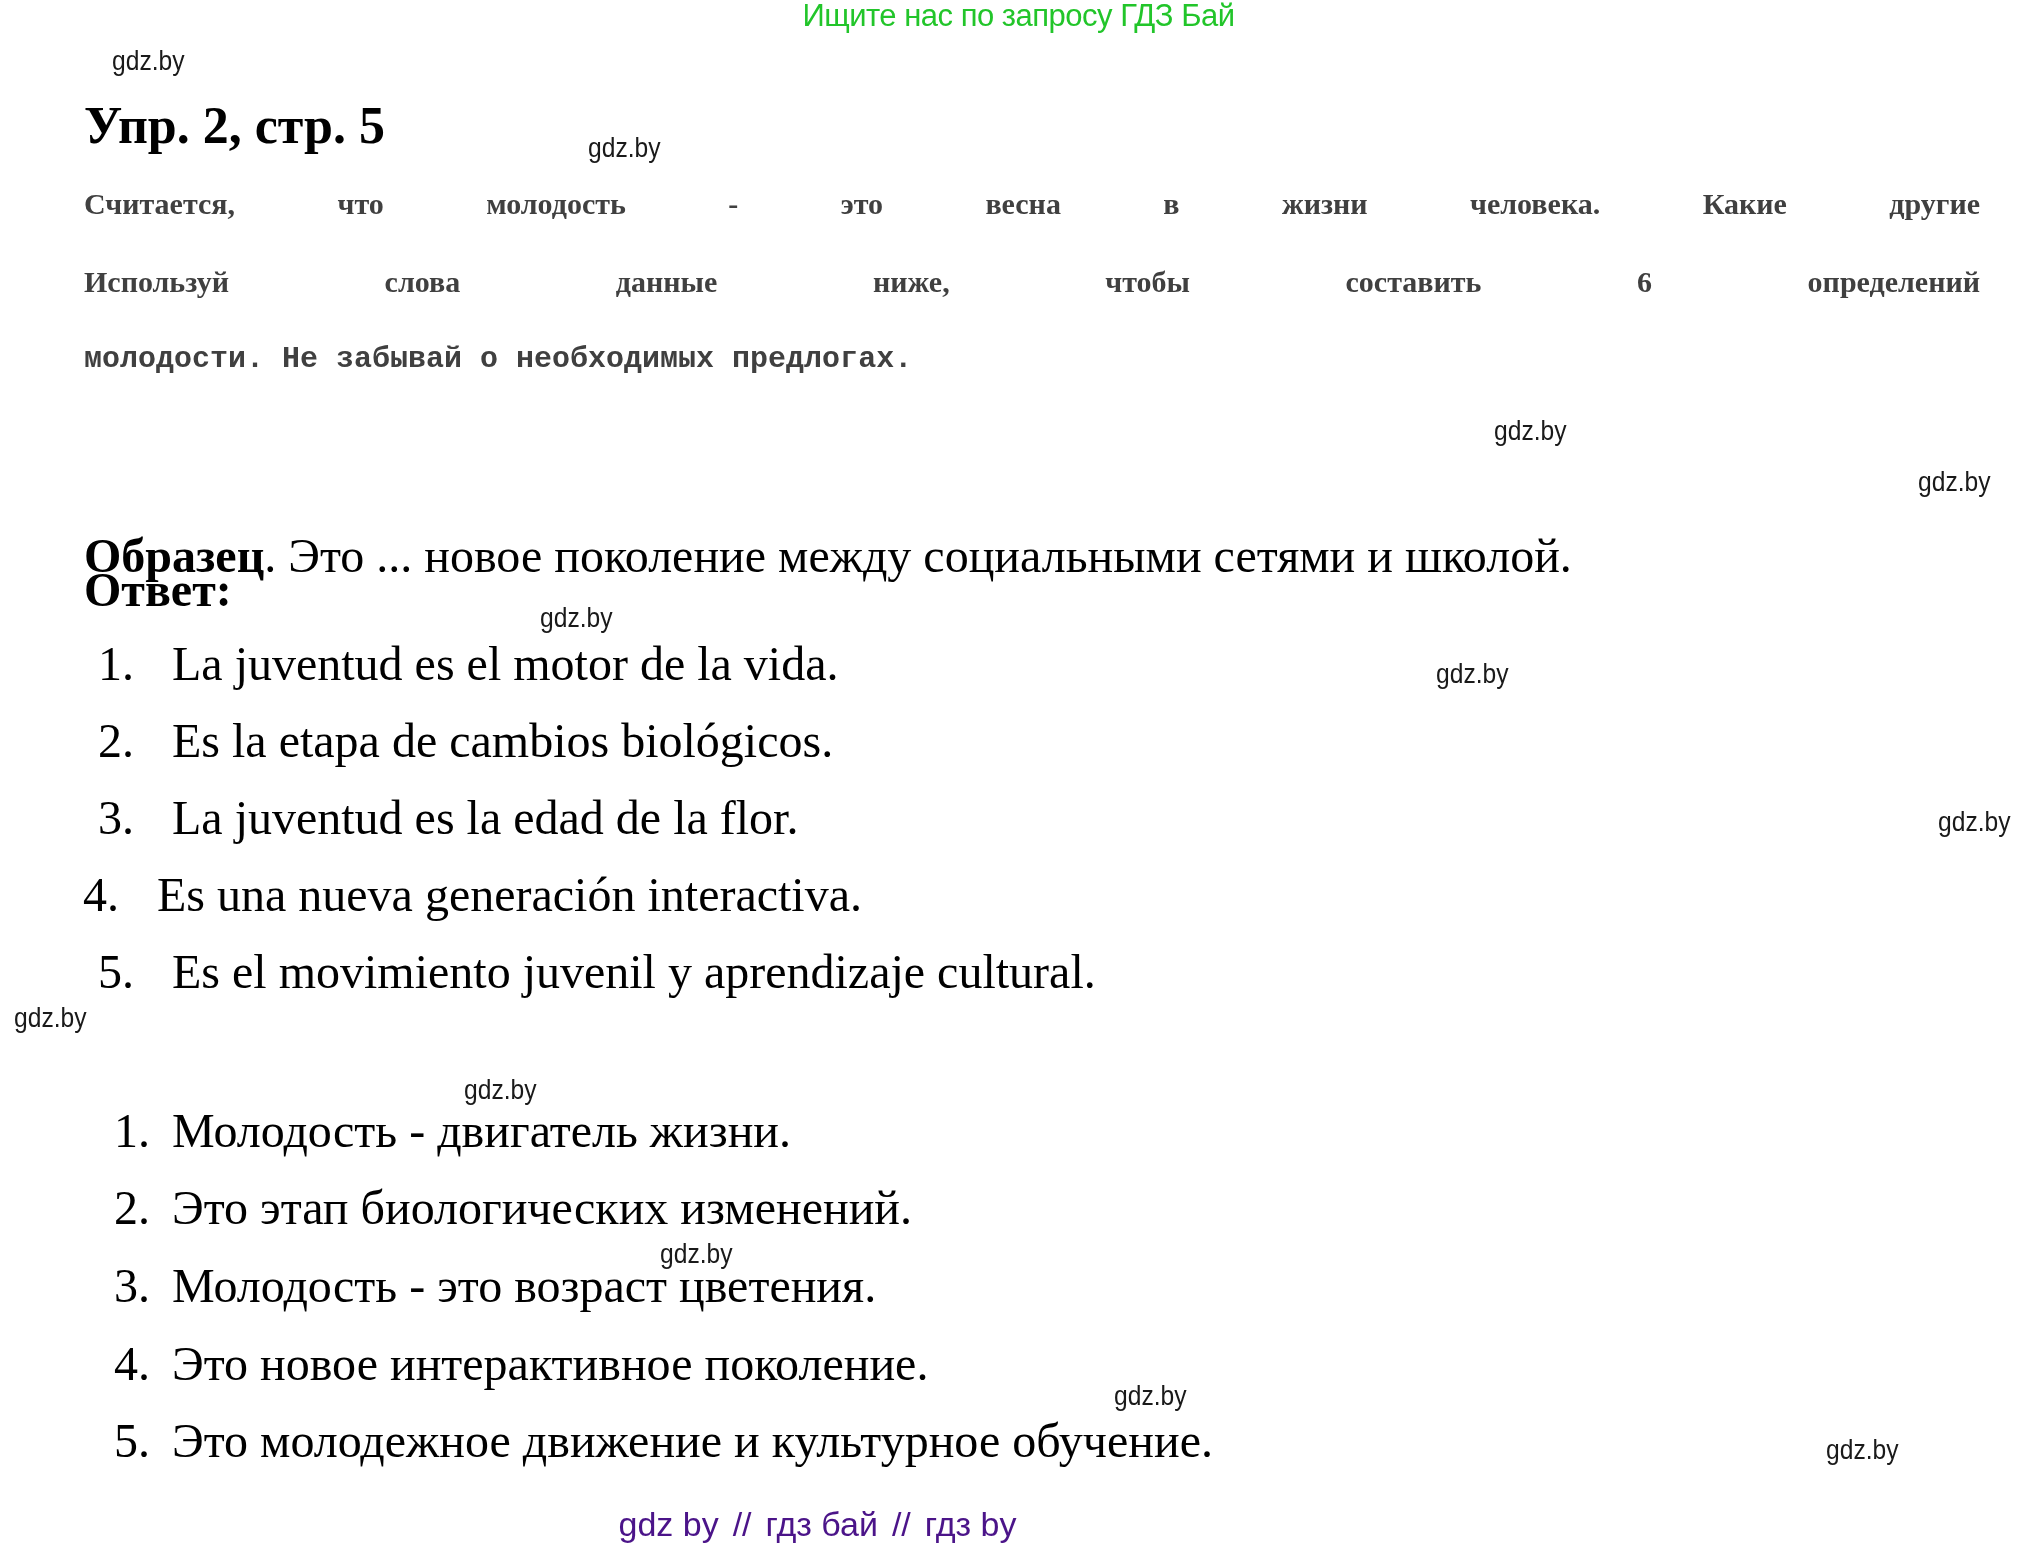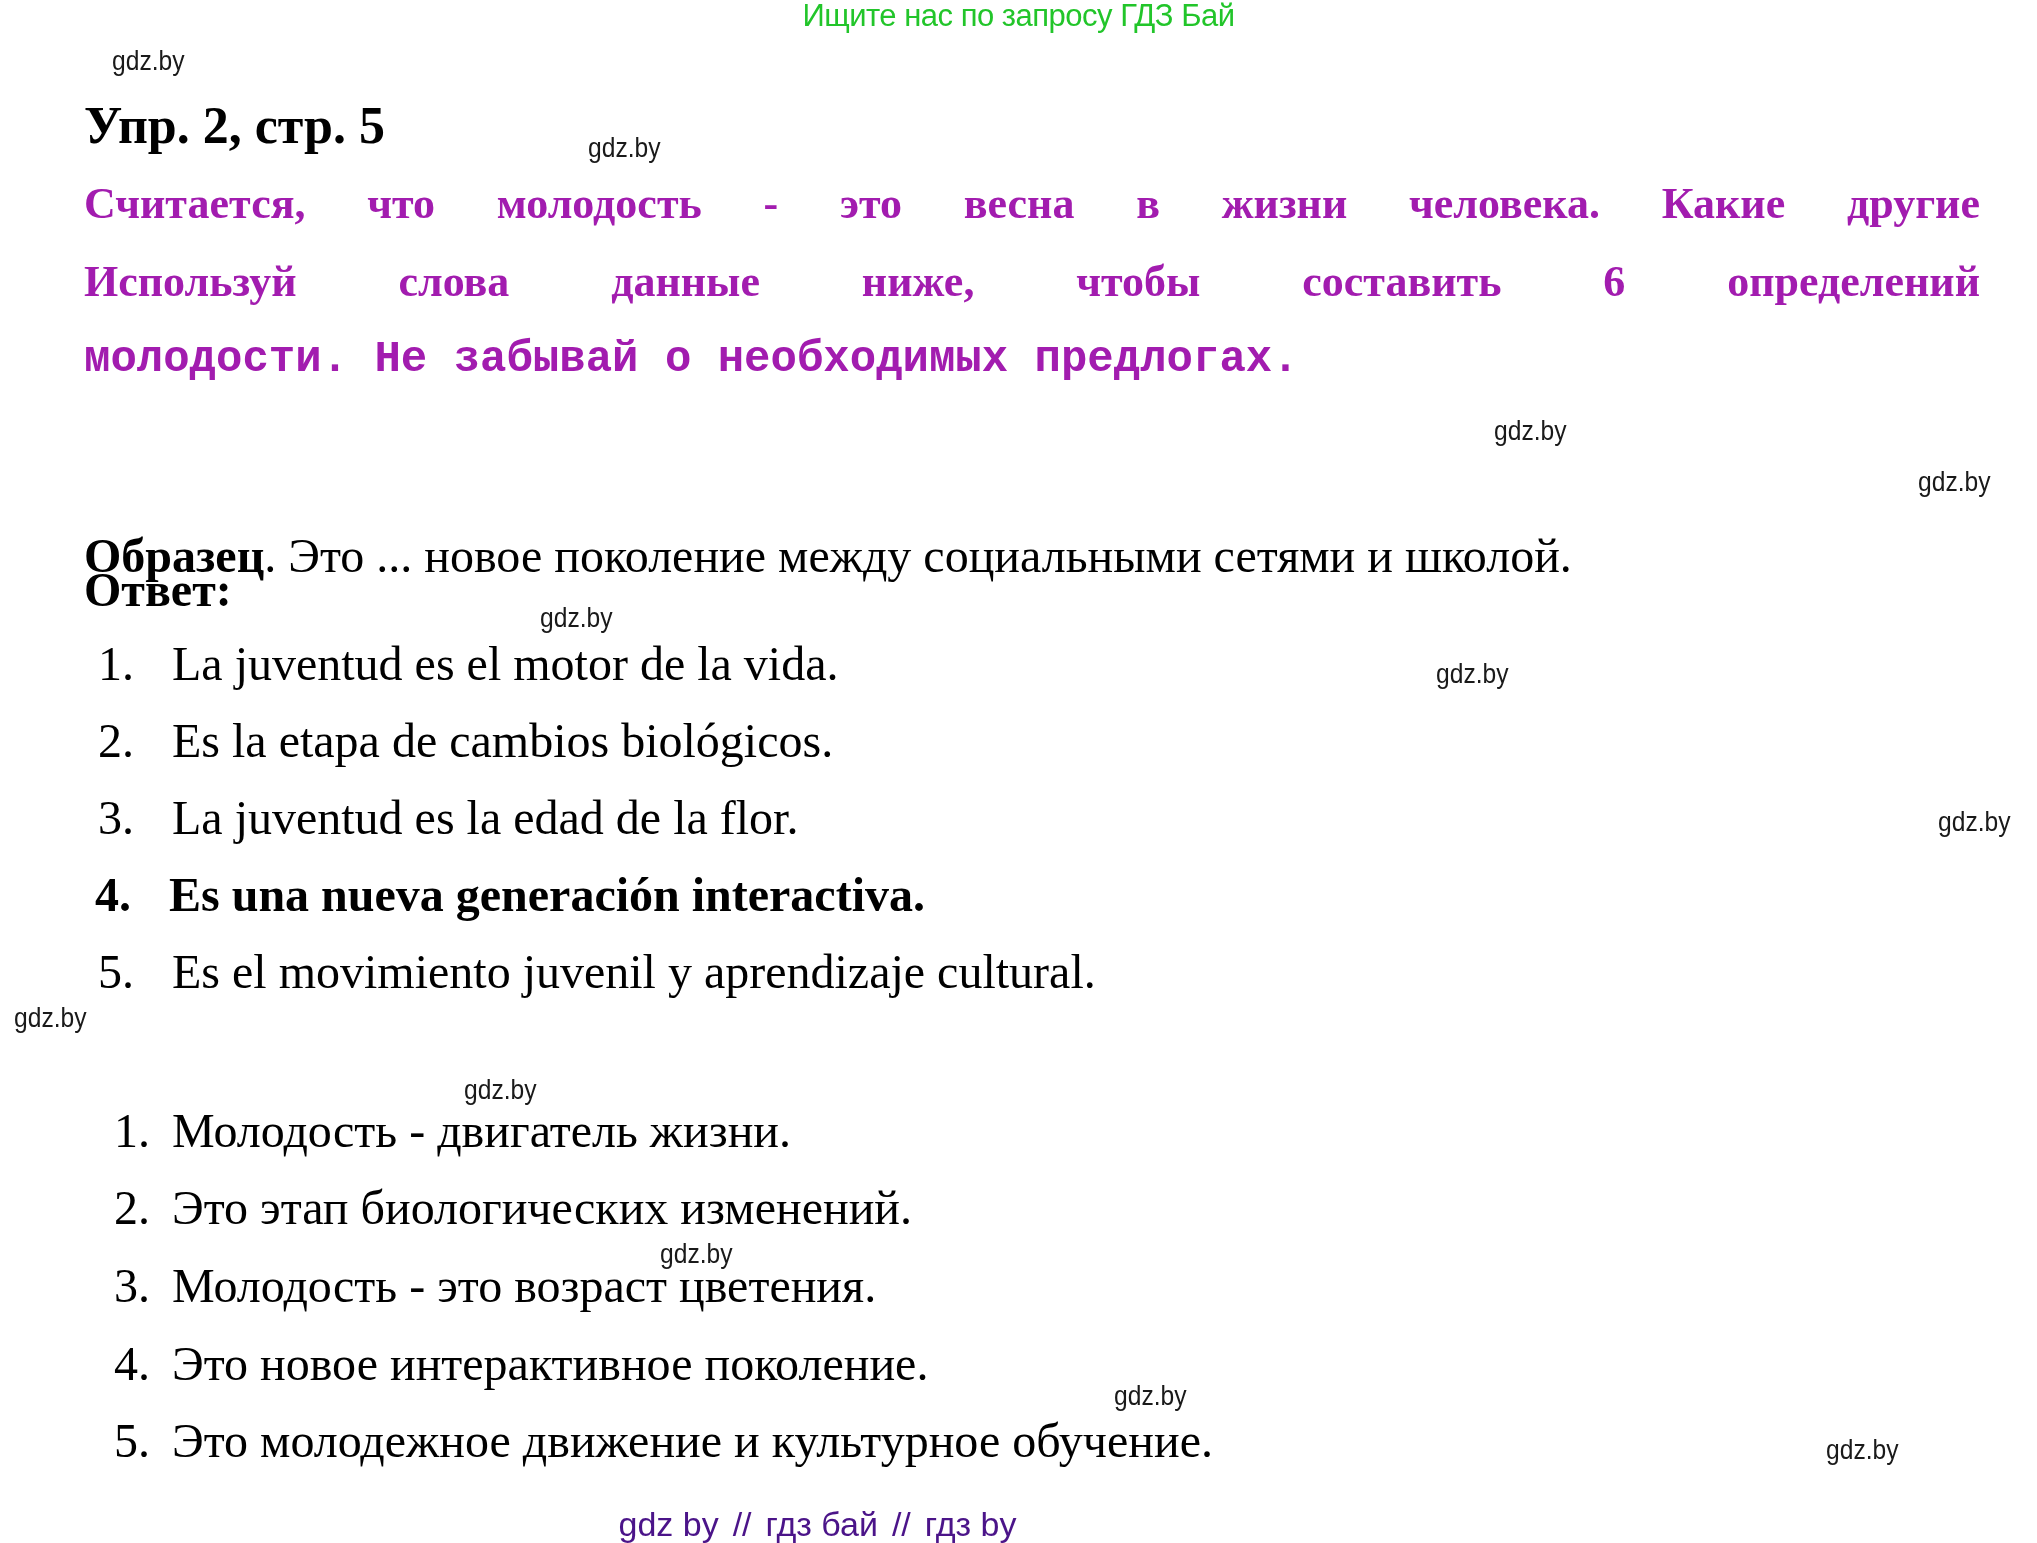--- a/index.html
+++ b/index.html
@@ -13,21 +13,21 @@
   .wm {
     font-family: "Liberation Sans", sans-serif; font-size: 28px; color: #1a1a1a;
     transform: scaleX(0.88); transform-origin: left top;
   }
   .title {
     left: 84px; top: 96px;
     font-family: "Liberation Serif", serif; font-weight: bold; font-size: 52px; color: #000;
   }
   .task {
     left: 84px; top: 172px; width: 1896px;
-    font-family: "Liberation Serif", serif; font-weight: bold; font-size: 44px; color: #a21caf;
+    font-family: "Liberation Serif", serif; font-weight: bold; font-size: 30px; color: #404040;
   }
   .task .line {
     display: block; height: 77.5px; line-height: 64px;
     text-align: justify; text-align-last: justify; white-space: normal;
   }
   .task .line.last { text-align-last: left; font-family: Liberation Mono, monospace; }
   .sample {
     left: 84px; top: 484px;
     font-family: "Liberation Serif", serif; font-size: 48px; color: #000; margin-top: 44px;
   }
@@ -72,21 +72,21 @@
   <span class="line last">молодости. Не забывай о необходимых предлогах.</span>
 </div>
 
 <div class="abs sample"><b>Образец</b><span>. Это ... новое поколение между социальными сетями и школой.</span></div>
 
 <div class="abs answer-label">Ответ:</div>
 
 <div class="abs list es" style="left:98px; top:636px;"><span class="num">1.</span><span>La juventud es el motor de la vida.</span></div>
 <div class="abs list es" style="left:98px; top:713px;"><span class="num">2.</span><span>Es la etapa de cambios biológicos.</span></div>
 <div class="abs list es" style="left:98px; top:790px;"><span class="num">3.</span><span>La juventud es la edad de la flor.</span></div>
-<div class="abs list es" style="left:95px; top:867px;font-weight:bold;"><span class="num">4.</span><span>Es una nueva generación interactiva.</span></div>
+<div class="abs list es" style="left:83px; top:867px;"><span class="num">4.</span><span>Es una nueva generación interactiva.</span></div>
 <div class="abs list es" style="left:98px; top:944px;"><span class="num">5.</span><span>Es el movimiento juvenil y aprendizaje cultural.</span></div>
 
 <div class="abs list ru" style="left:114px; top:1103px;"><span class="num">1.</span><span>Молодость - двигатель жизни.</span></div>
 <div class="abs list ru" style="left:114px; top:1180px;"><span class="num">2.</span><span>Это этап биологических изменений.</span></div>
 <div class="abs list ru" style="left:114px; top:1258px;"><span class="num">3.</span><span>Молодость - это возраст цветения.</span></div>
 <div class="abs list ru" style="left:114px; top:1336px;"><span class="num">4.</span><span>Это новое интерактивное поколение.</span></div>
 <div class="abs list ru" style="left:114px; top:1413px;"><span class="num">5.</span><span>Это молодежное движение и культурное обучение.</span></div>
 
 <div class="abs footer">
   <span>gdz by</span><span class="sep">//</span><span>гдз бай</span><span class="sep">//</span><span>гдз by</span>

